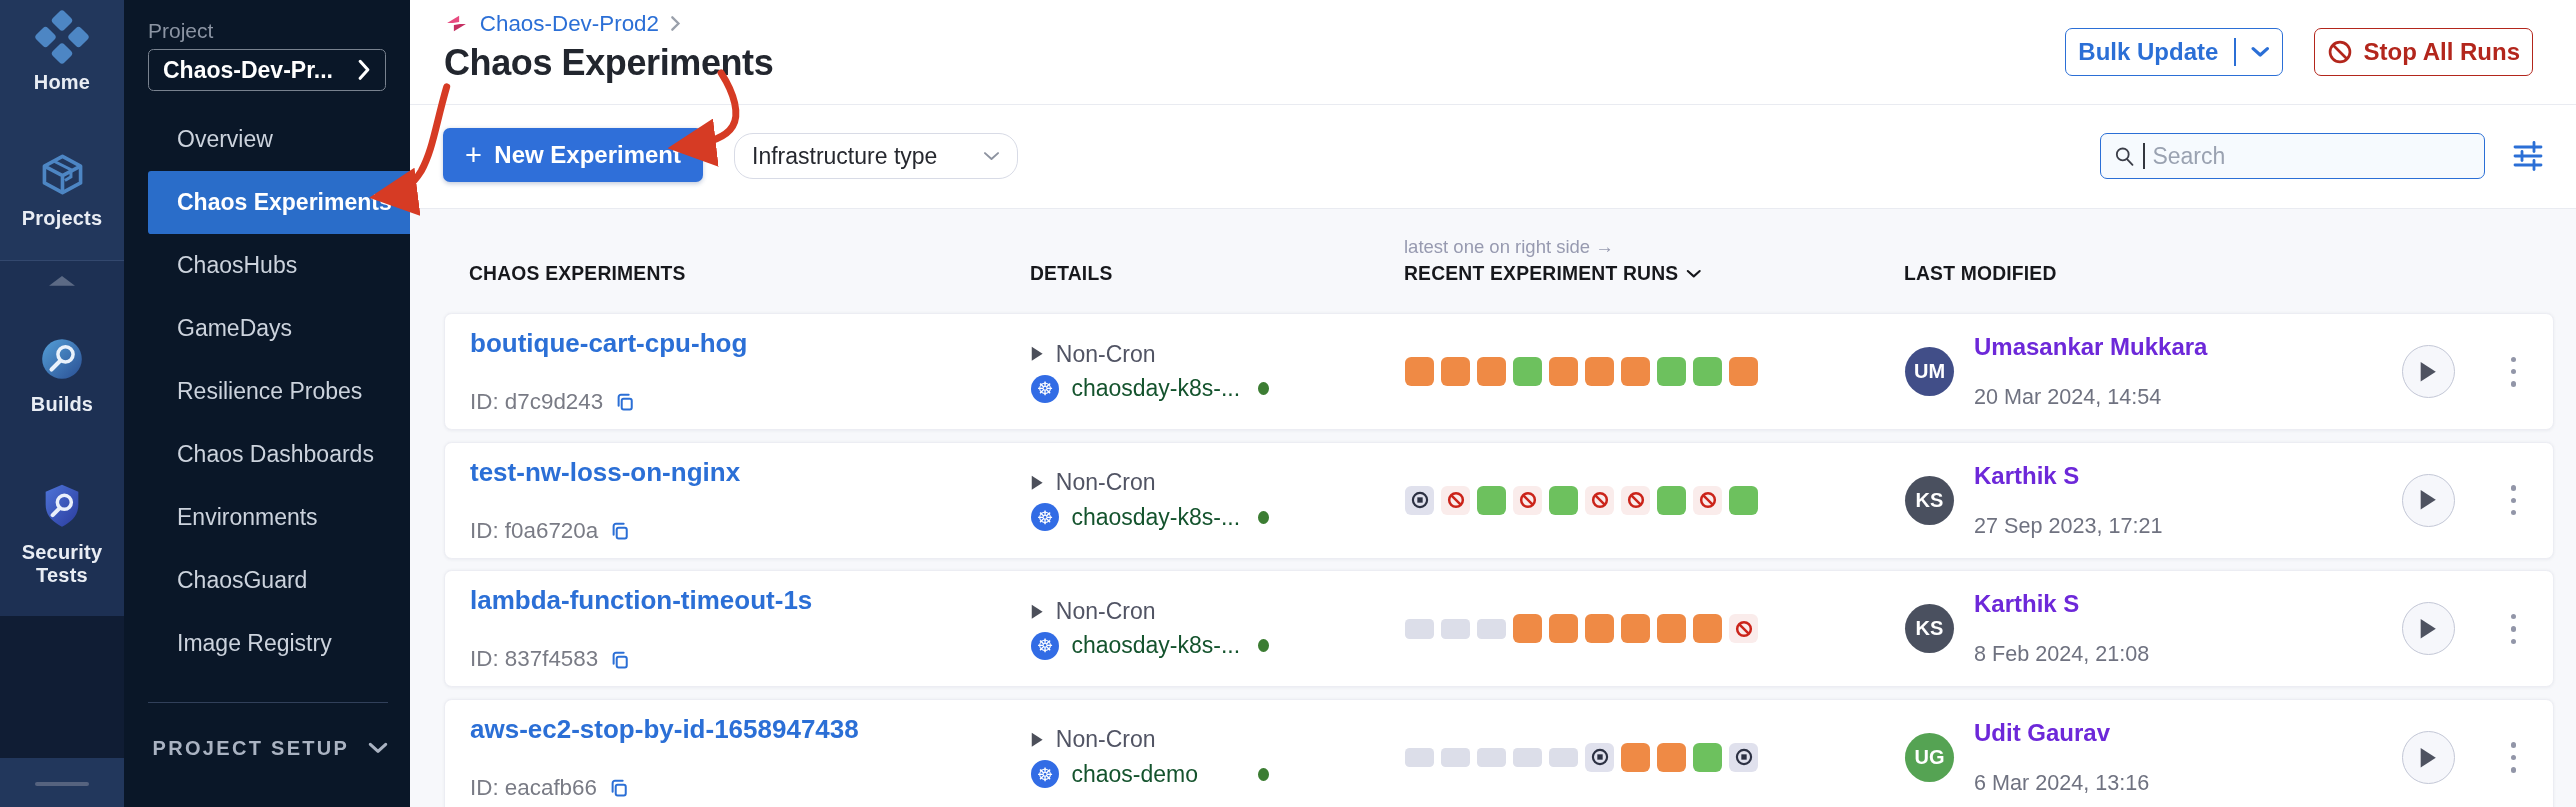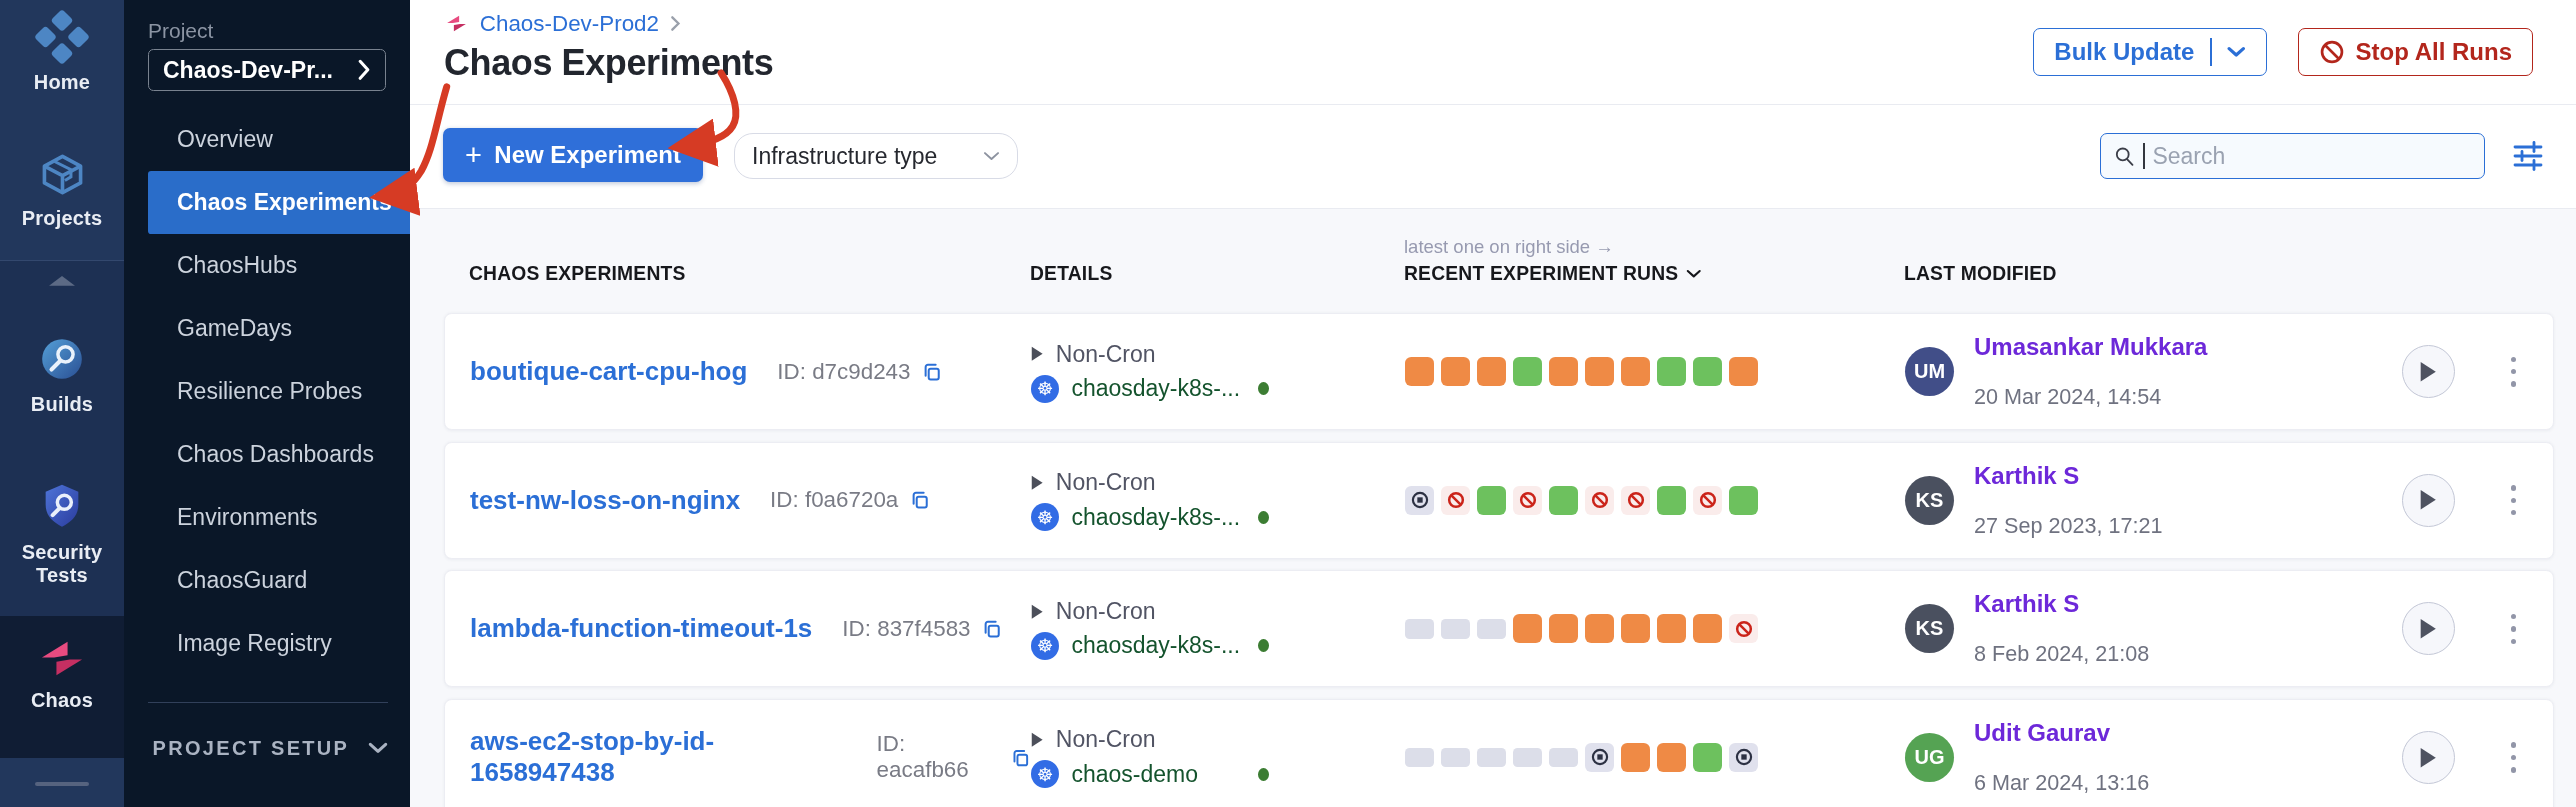--- a/index.html
+++ b/index.html
@@ -28,21 +28,21 @@
   .project-setup{position:absolute;left:24px;top:727px;width:240px;height:43px;display:flex;align-items:center;justify-content:space-between;padding-left:4.6px;cursor:pointer}
   .project-setup .ps-label{font-size:20px;letter-spacing:2.3px;color:#aab3c2;font-weight:600}
 
   
   .main{position:absolute;left:410px;top:0;right:0;height:808px;background:#fff}
   .page-header{position:relative;height:105px;border-bottom:1.5px solid #e9ebf1}
   .breadcrumb{position:absolute;left:34px;top:10.8px;display:flex;align-items:center;gap:10.8px}
   .crumb-link{font-size:22.4px;color:#2b6fd6;cursor:pointer}
   .page-title{position:absolute;left:34px;top:42px;font-size:36px;font-weight:700;color:#22262e;letter-spacing:-0.4px}
   .header-actions{position:absolute;right:43px;top:28px;display:flex;gap:31px}
-  .btn{display:flex;align-items:center;border-radius:7px;background:#fff;cursor:pointer;height:48px;padding:0 20px;font-weight:700;font-size:24px}
+  .btn{display:flex;align-items:center;border-radius:7px;background:#fff;cursor:pointer;height:48px;padding:0 12px;font-weight:700;font-size:24px}
   .btn-outline-blue{border:1.9px solid #2b6fd6;color:#2b6fd6}
   .btn-outline-blue .vdiv{width:1.9px;height:28px;background:#2b6fd6;margin:0 15.5px}
   .btn-outline-red{border:1.9px solid #b3261c;color:#b3261c;gap:10.8px}
 
   .toolbar{position:relative;height:104px;border-bottom:1.5px solid #e9ebf1}
   .btn-primary{position:absolute;left:33px;top:23px;width:260px;height:54px;background:#2f6fd9;border:none;border-radius:7px;color:#fff;font-size:24px;font-weight:700;display:flex;align-items:center;justify-content:center;gap:12.4px;cursor:pointer;box-shadow:0 1.5px 4.6px rgba(24,55,121,.25)}
   .btn-primary .plus{font-size:29px;font-weight:400;line-height:1}
   .select{position:absolute;left:324px;top:28px;width:284px;height:46px;background:#fff;border:1.5px solid #d8dbe6;border-radius:19px;display:flex;align-items:center;justify-content:space-between;padding:0 17px;font-size:23px;color:#26282f;cursor:pointer}
   .search{position:absolute;right:91px;top:28px;width:385px;height:46px;background:#f6fafe;border:1.9px solid #2b6fd6;border-radius:7px;display:flex;align-items:center;padding:0 12.4px;gap:7.7px}
   .search input{border:none;outline:none;background:transparent;font-size:23px;color:#333;width:100%;font-family:"Liberation Sans",sans-serif}
@@ -52,21 +52,21 @@
 
   .content{position:absolute;top:209px;bottom:0;left:0;right:0;background:#f7f8fb;padding:0 21.6px 0 34px;overflow:hidden}
   .grid{display:grid;grid-template-columns:561px 374px 500px 433px 1fr;align-items:center}
   .note-row{margin-top:27px;padding:0 25px;height:20px}
   .runs-note{grid-column:3;font-size:18.5px;color:#979ab0}
   .cols-row{margin-top:6.2px;padding:0 25px;height:23px}
   .colh{font-size:19.3px;font-weight:700;color:#17181c;letter-spacing:0.2px;display:flex;align-items:center;gap:7.7px}
 
   .card{height:117px;margin-top:11.6px;background:#fff;border:0.8px solid #ecedf3;border-radius:7.7px;box-shadow:0 0.8px 3.1px rgba(40,48,80,.06);padding:0 25px}
   .card.first{margin-top:28px}
-  .cell-name{display:flex;flex-direction:row;gap:30px}
+  .cell-name{display:flex;flex-direction:column;gap:30px}
   .exp-name{font-size:26px;font-weight:700;color:#2b6fd6;cursor:pointer}
   .exp-id{display:flex;align-items:center;gap:10.8px;font-size:22.4px;color:#797b85}
   .copy-ic{cursor:pointer}
   .cell-details{display:flex;flex-direction:column;gap:7px}
   .det-line{display:flex;align-items:center;gap:12.4px;font-size:23px;color:#515464}
   .infra-link{color:#14532d;cursor:pointer;width:174px;white-space:nowrap;overflow:hidden}
   .k8s{width:28px;height:28px;border-radius:50%;background:#326ce5;color:#fff;display:flex;align-items:center;justify-content:center;font-size:18.5px;font-family:"DejaVu Sans",sans-serif;flex:0 0 auto}
   .status-dot{width:10.8px;height:13px;border-radius:50%;background:#3c7d33;flex:0 0 auto}
   .runs-strip{display:flex;align-items:center;gap:7px}
   .tile{width:29px;height:29px;border-radius:6.2px;flex:0 0 auto;display:flex;align-items:center;justify-content:center;cursor:pointer}
@@ -143,27 +143,20 @@
             <stop offset="1" stop-color="#2b3c9e"></stop>
           </linearGradient>
         </defs>
       <path d="M24 5l14 6v11c0 9-5.5 14.5-14 19-8.5-4.5-14-10-14-19V11z" fill="url(#gs)"></path>
       <circle cx="26" cy="20" r="6" stroke="#eaf0fb" stroke-width="3" fill="none"></circle>
       <path d="M22 25 16 31" stroke="#eaf0fb" stroke-width="3.5" stroke-linecap="round"></path>
     </svg>
     <div class="rlabel">Security Tests</div>
   </div>
 
-  <div class="rail-item" style="top:634px">
-    <svg width="56" height="49" viewBox="0 0 48 44">
-      <path d="M6 21 L29 7 L29 19 L17 21 Z" fill="#e84b80"></path>
-      <path d="M42 23 L19 37 L19 25 L31 23 Z" fill="#c52f62"></path>
-    </svg>
-    <div class="rlabel">Chaos</div>
-  </div>
 
   <div class="rail-handle"></div>
 </nav>
 
 <nav class="sidebar">
   <div class="project-label">Project</div>
   <div class="project-box">
     <span class="pname">Chaos-Dev-Pr...</span>
     <svg width="14" height="21.6" viewBox="0 0 18 28">
       <path d="M4 3 L14 14 L4 25" stroke="#fff" stroke-width="4" fill="none" stroke-linecap="round" stroke-linejoin="round"></path>

